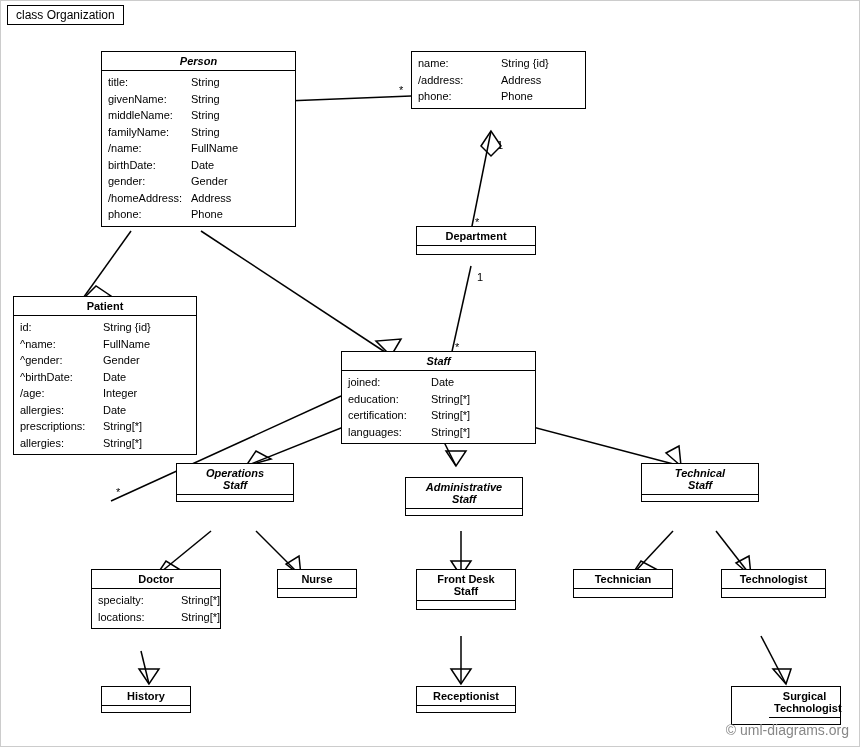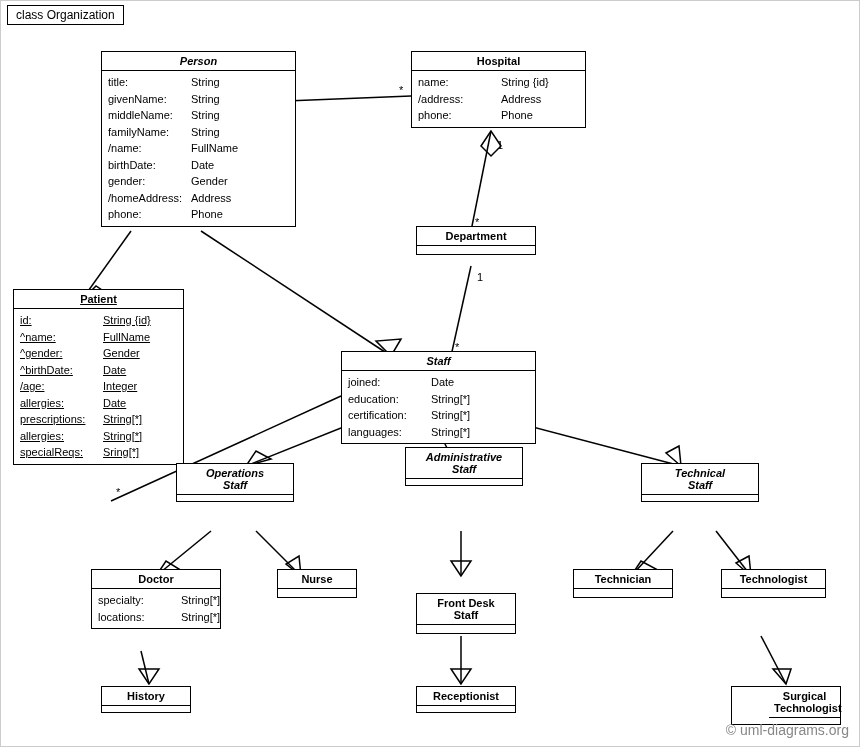--- a/index.html
+++ b/index.html
@@ -175,38 +175,37 @@
           <span>Address</span>
         </div>
       <div class="attr-row">
           <span class="attr-name">phone:</span>
           <span>Phone</span>
         </div>
     </div>
   </div>
 
   <div class="uml-class" style="left:410px; top:50px; width:175px;">
-    <div class="class-name">Hospital</div>
     <div class="class-attrs">
       <div class="attr-row">
           <span class="attr-name">name:</span>
           <span>String {id}</span>
         </div>
       <div class="attr-row">
           <span class="attr-name">/address:</span>
           <span>Address</span>
         </div>
       <div class="attr-row">
           <span class="attr-name">phone:</span>
           <span>Phone</span>
         </div>
     </div>
   </div>
 
-  <div class="uml-class" style="left:12px; top:288px; width:171px;text-decoration:underline;">
+  <div class="uml-class" style="left:12px; top:295px; width:184px;">
     <div class="class-name">Patient</div>
     <div class="class-attrs">
       <div class="attr-row">
           <span class="attr-name">id:</span>
           <span>String {id}</span>
         </div>
       <div class="attr-row">
           <span class="attr-name">^name:</span>
           <span>FullName</span>
         </div>
@@ -227,24 +226,20 @@
           <span>Date</span>
         </div>
       <div class="attr-row">
           <span class="attr-name">prescriptions:</span>
           <span>String[*]</span>
         </div>
       <div class="attr-row">
           <span class="attr-name">allergies:</span>
           <span>String[*]</span>
         </div>
-      <div class="attr-row">
-          <span class="attr-name">specialReqs:</span>
-          <span>Sring[*]</span>
-        </div>
     </div>
   </div>
 
   <div class="uml-class" style="left:415px; top:225px; width:120px;">
     <div class="class-name">Department</div>
     <div class="class-attrs" style="min-height:8px;"></div>
   </div>
 
   <div class="uml-class" style="left:340px; top:350px; width:195px;">
     <div class="class-name italic">
@@ -270,21 +265,21 @@
     </div>
   </div>
 
   <div class="uml-class" style="left:175px; top:462px; width:118px;">
     <div class="class-name italic">
       <em>Operations<br>Staff</em>
     </div>
     <div class="class-attrs" style="min-height:6px;"></div>
   </div>
 
-  <div class="uml-class" style="left:404px; top:446px; width:118px;">
+  <div class="uml-class" style="left:404px; top:476px; width:118px;">
     <div class="class-name italic">
       <em>Administrative<br>Staff</em>
     </div>
     <div class="class-attrs" style="min-height:6px;"></div>
   </div>
 
   <div class="uml-class" style="left:640px; top:462px; width:118px;">
     <div class="class-name italic">
       <em>Technical<br>Staff</em>
     </div>
@@ -303,21 +298,21 @@
           <span>String[*]</span>
         </div>
     </div>
   </div>
 
   <div class="uml-class" style="left:276px; top:568px; width:80px;">
     <div class="class-name">Nurse</div>
     <div class="class-attrs" style="min-height:8px;"></div>
   </div>
 
-  <div class="uml-class" style="left:415px; top:568px; width:100px;margin-top:24px;">
+  <div class="uml-class" style="left:415px; top:568px; width:100px;">
     <div class="class-name">Front Desk<br>Staff</div>
     <div class="class-attrs" style="min-height:8px;"></div>
   </div>
 
   <div class="uml-class" style="left:572px; top:568px; width:100px;">
     <div class="class-name">Technician</div>
     <div class="class-attrs" style="min-height:8px;"></div>
   </div>
 
   <div class="uml-class" style="left:720px; top:568px; width:105px;">

